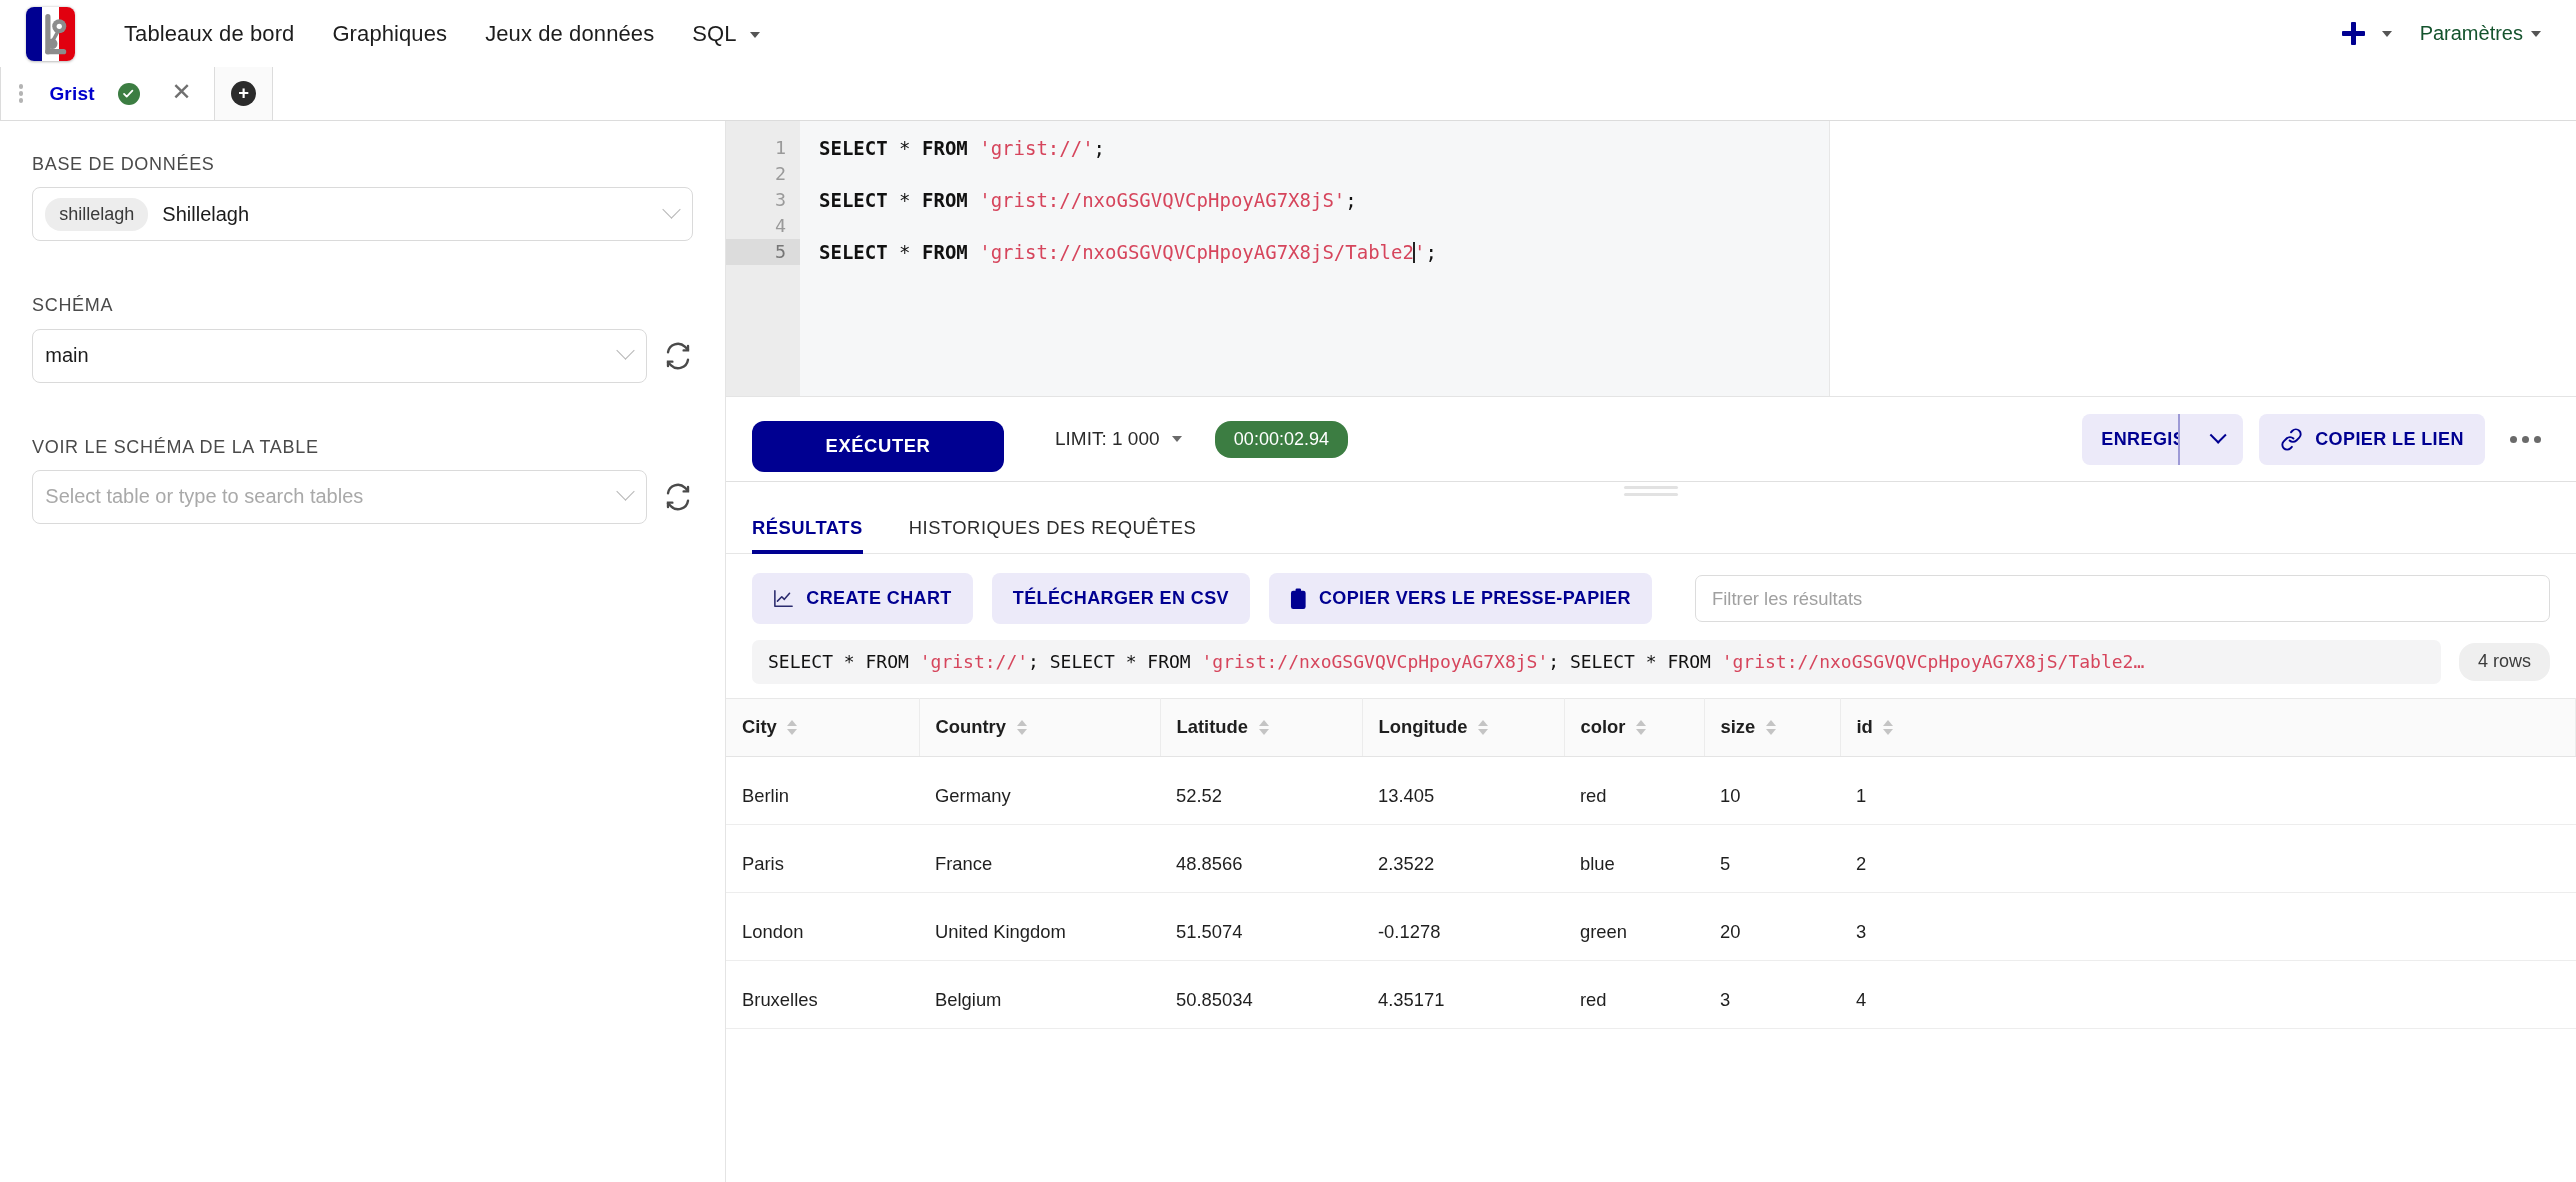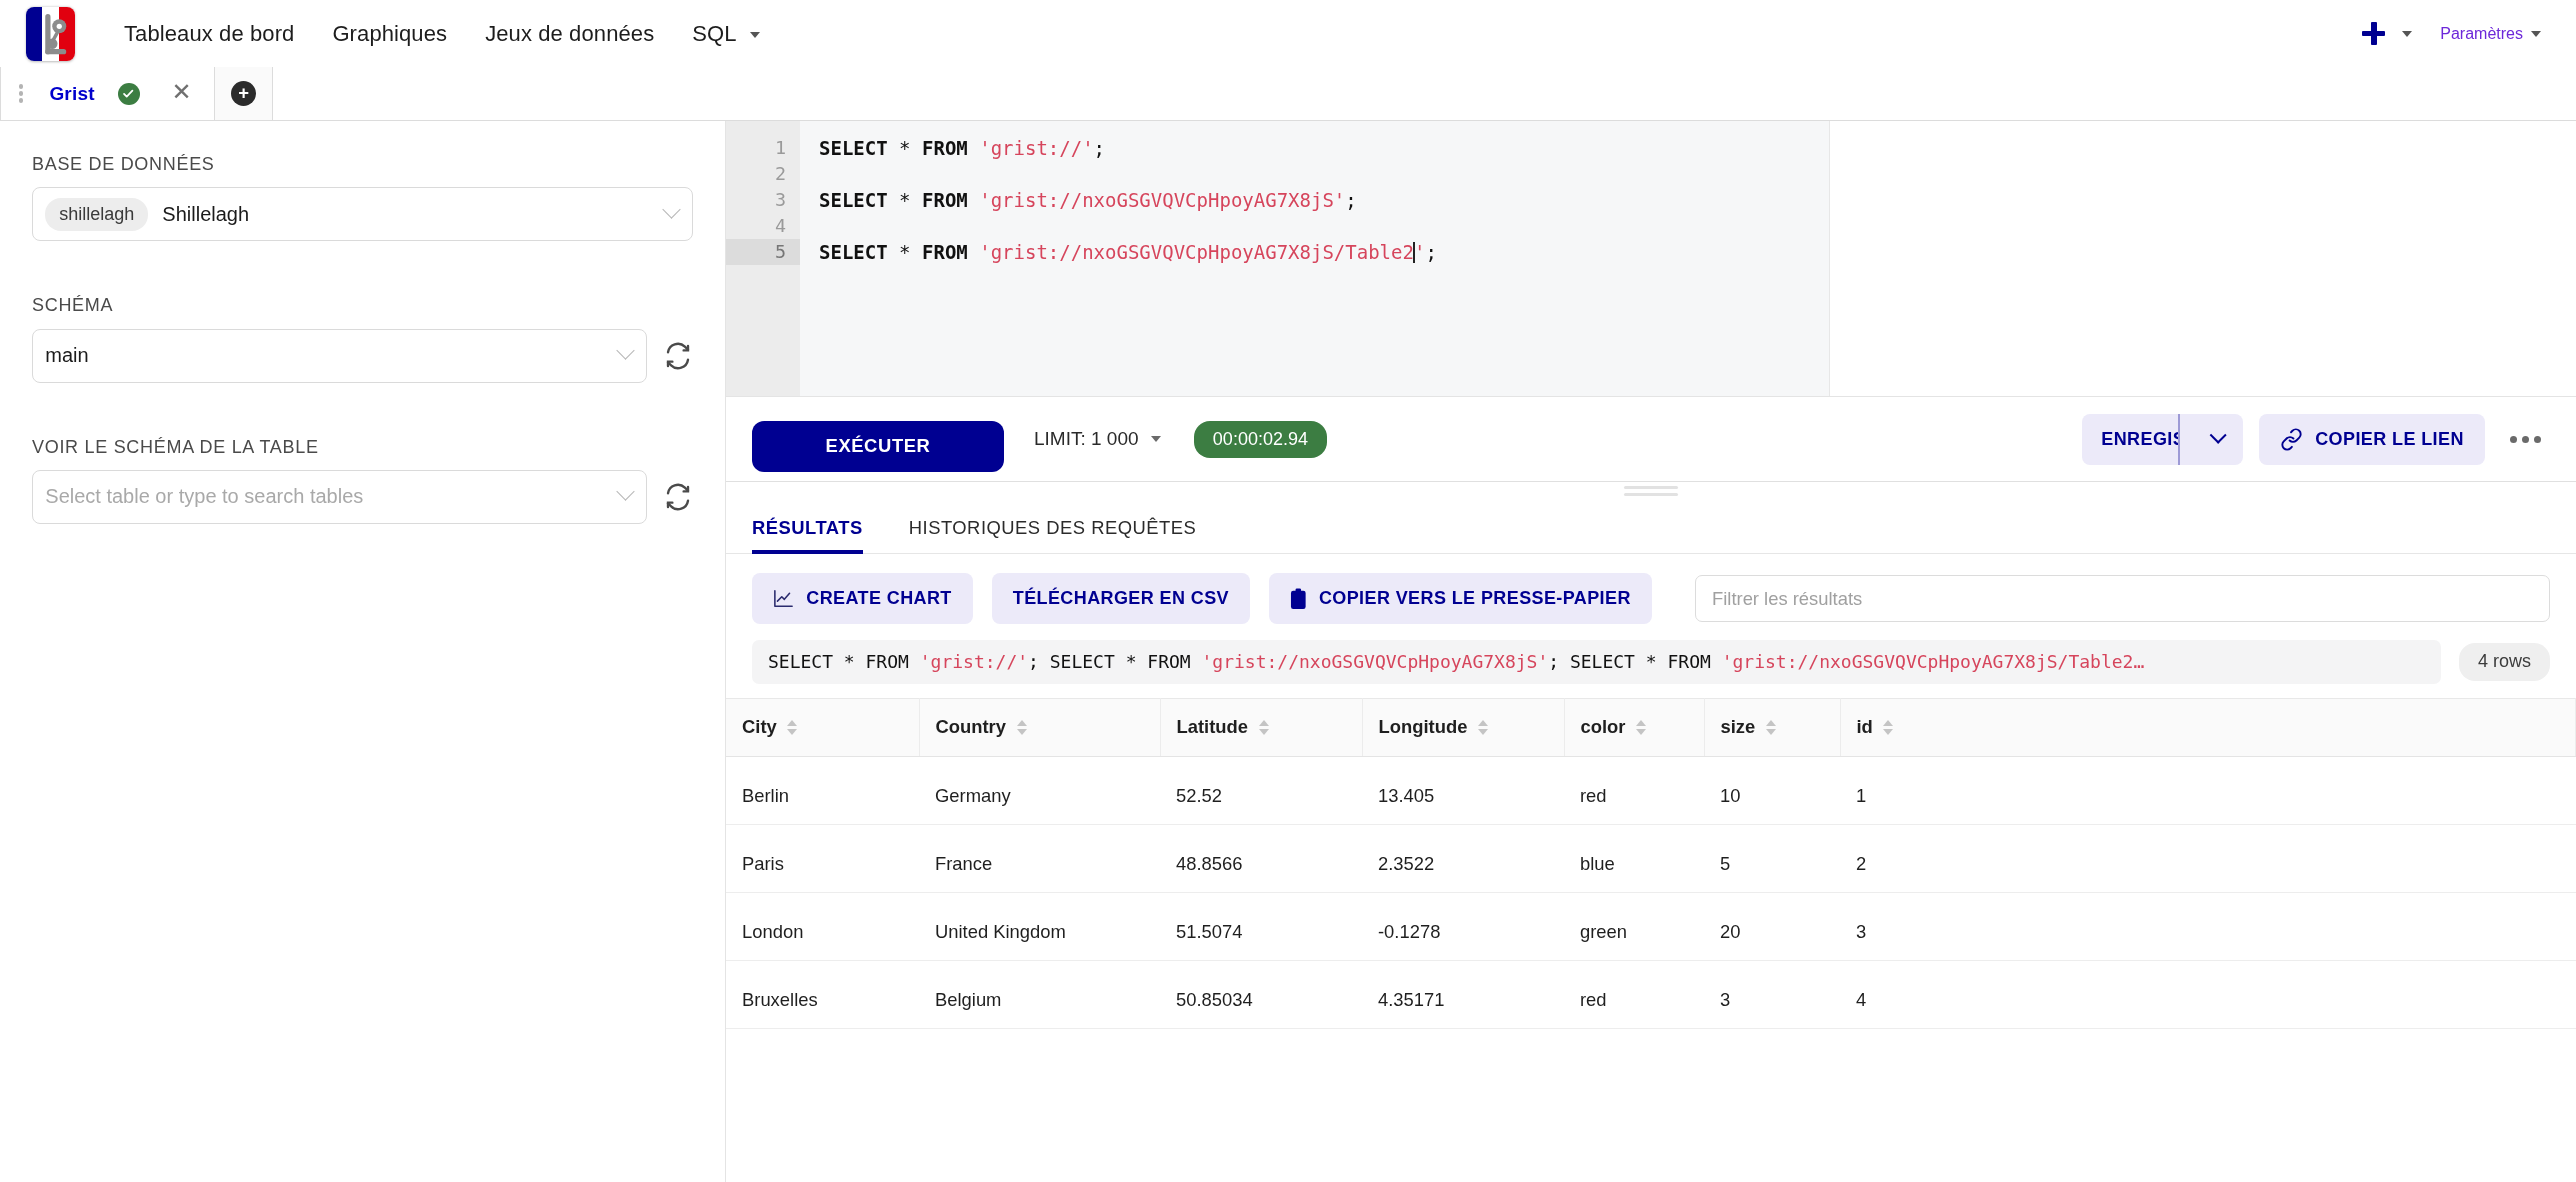--- a/index.html
+++ b/index.html
@@ -60,21 +60,21 @@
   .plus-glyph {
     position: relative; width: 23px; height: 23px;
   }
   .plus-glyph:before, .plus-glyph:after {
     content: ""; position: absolute; background: #000091; border-radius: 0.9px;
   }
   .plus-glyph:before { left: 0; right: 0; top: 8.8px; height: 5.3px; }
   .plus-glyph:after { top: 0; bottom: 0; left: 8.8px; width: 5.3px; }
   .settings-btn {
     display: flex; align-items: center;
-    font-size: 16px; color: #6d28d9;
+    font-size: 20px; color: #14532d;
     padding: 7px 10.5px; cursor: pointer;
   }
 
   
   #tabbar {
     height: 54px;
     display: flex;
     align-items: stretch;
     border-bottom: 0.9px solid #dcdcdc;
     background: #ffffff;
@@ -241,21 +241,21 @@
     border: none;
     border-radius: 12px;
     padding: 0 35px;
     height: 51px;
     cursor: pointer;
     min-width: 252px;
     margin-top: 14px;
   }
   .limit-wrap {
     display: flex; align-items: center; gap: 12.3px;
-    margin-left: 30px; cursor: pointer;
+    margin-left: 51px; cursor: pointer;
   }
   .limit-text { font-size: 19px; color: #2a2a2a; white-space: nowrap; }
   .caret-sm {
     width: 0; height: 0;
     border-left: 5.3px solid transparent;
     border-right: 5.3px solid transparent;
     border-top: 6.1px solid #6a6a6a;
   }
   .timer-badge {
     margin-left: 33px;

